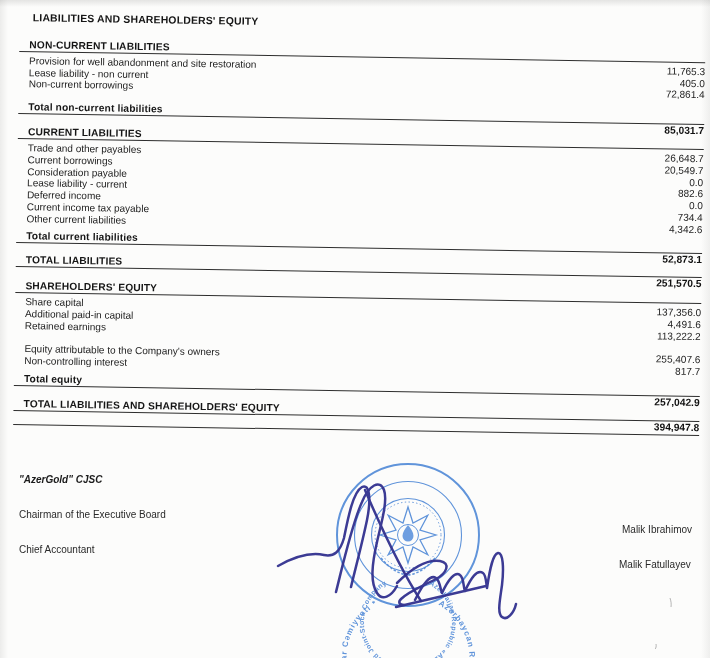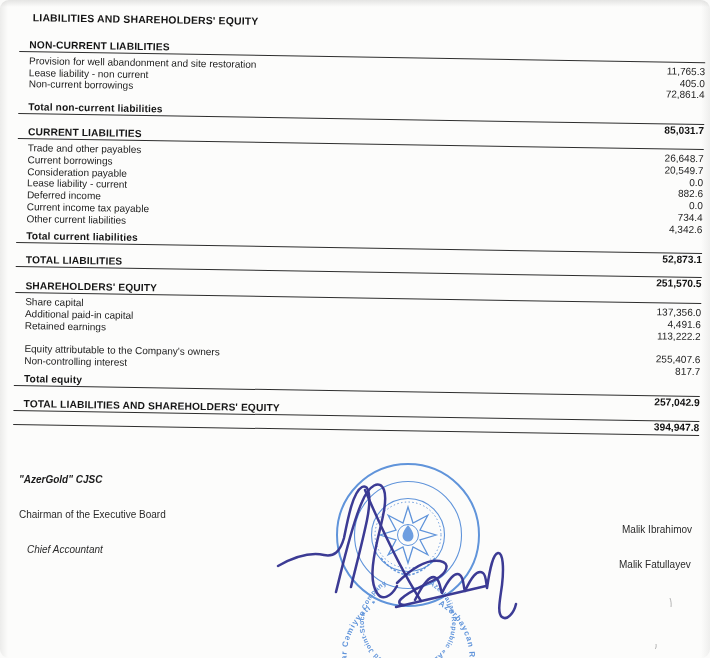--- a/index.html
+++ b/index.html
@@ -7,21 +7,20 @@
     width:710px; height:658px; overflow:hidden; position:relative;
     background:#fbfbfa; color:#1d1d1d;
     font-family:"Liberation Sans", sans-serif;
   }
   .page { position:absolute; inset:0;
     background:
       linear-gradient(180deg, rgba(120,120,118,.18) 0, rgba(120,120,118,0) 7px),
       linear-gradient(90deg,  rgba(120,120,118,.12) 0, rgba(120,120,118,0) 8px),
       linear-gradient(270deg, rgba(120,120,118,.10) 0, rgba(120,120,118,0) 9px),
       #fcfcfb;
-    border-radius: 9px;
   }
   .sheet {
     position:absolute; left:20px; top:6px; width:686px;
     transform:rotate(0.93deg); transform-origin:0 0;
     font-size:10px; line-height:11.8px; color:#222;
   }
   .title { font-weight:bold; font-size:10.4px; padding-left:13px; margin-top:6px; letter-spacing:.2px; color:#151515; }
   .heading, .trow {
     font-weight:bold; font-size:10.2px; height:12px; padding-left:10px;
     border-bottom:1.5px solid #2d2d2d; letter-spacing:.15px; color:#161616;
@@ -34,21 +33,21 @@
   .rule { height:0; border-top:1.5px solid #2d2d2d; margin-top:1.5px; }
   .mt1  { margin-top:1px; }
   .mt3  { margin-top:3px; }
   .mt5  { margin-top:5px; }
   .mt6  { margin-top:6px; }
   .mt11 { margin-top:11px; }
   .mt15 { margin-top:15px; }
   .footer-text { position:absolute; font-size:10px; color:#2a2a2a; white-space:nowrap; }
   .company { left:19px; top:474px; font-weight:bold; font-style:italic; color:#1c1c1c; }
   .t1 { left:19px; top:509px; }
-  .t2 { left:27px; top:544px;font-style:italic; }
+  .t2 { left:19px; top:544px; }
   .n1 { left:622px; top:524px; }
   .n2 { left:619px; top:559px;text-align:right; }
   .overlay { position:absolute; left:250px; top:430px; }
   .seal { opacity:.88; }
   .seal circle, .seal path.ring-deco, .seal polygon { stroke:#4b86d6; fill:none; }
   .seal text { fill:#4b86d6; font-family:"Liberation Sans", sans-serif; font-weight:bold; }
   .emblem { stroke:#5b92dd; }
   .flame { fill:#5b92dd; stroke:none; }
   .sig { stroke:#32318f; fill:none; stroke-width:2.5; stroke-linecap:round; stroke-linejoin:round; opacity:.95; }
   .speck { stroke:#8f8f8f; fill:none; stroke-width:1; opacity:.65; }

